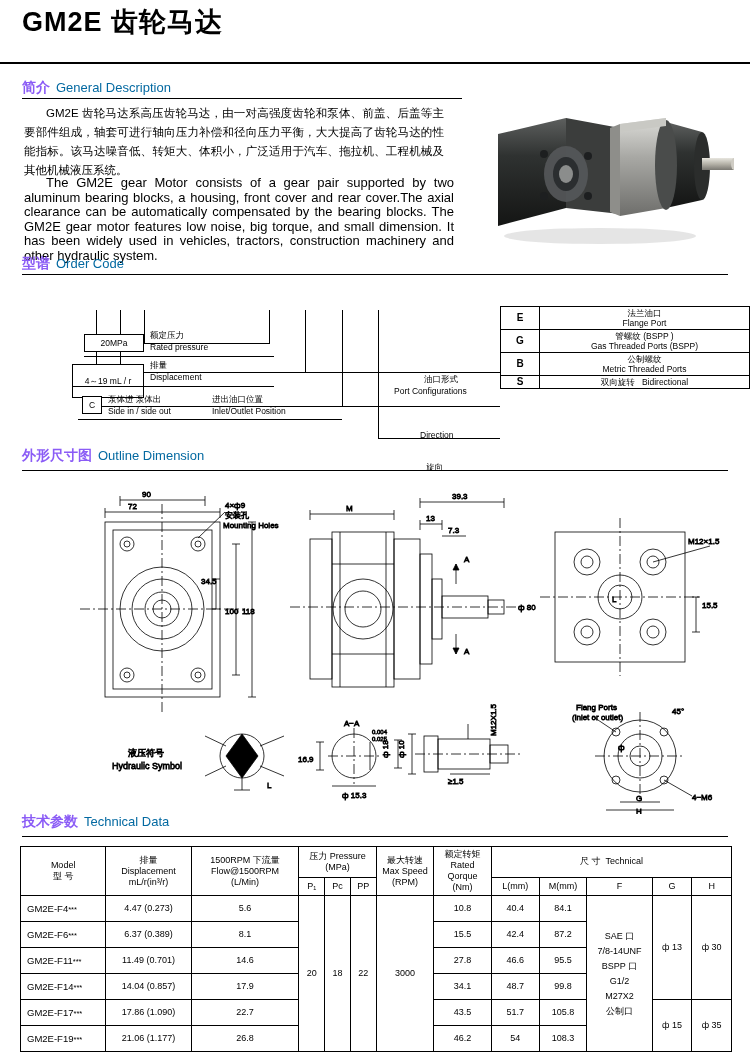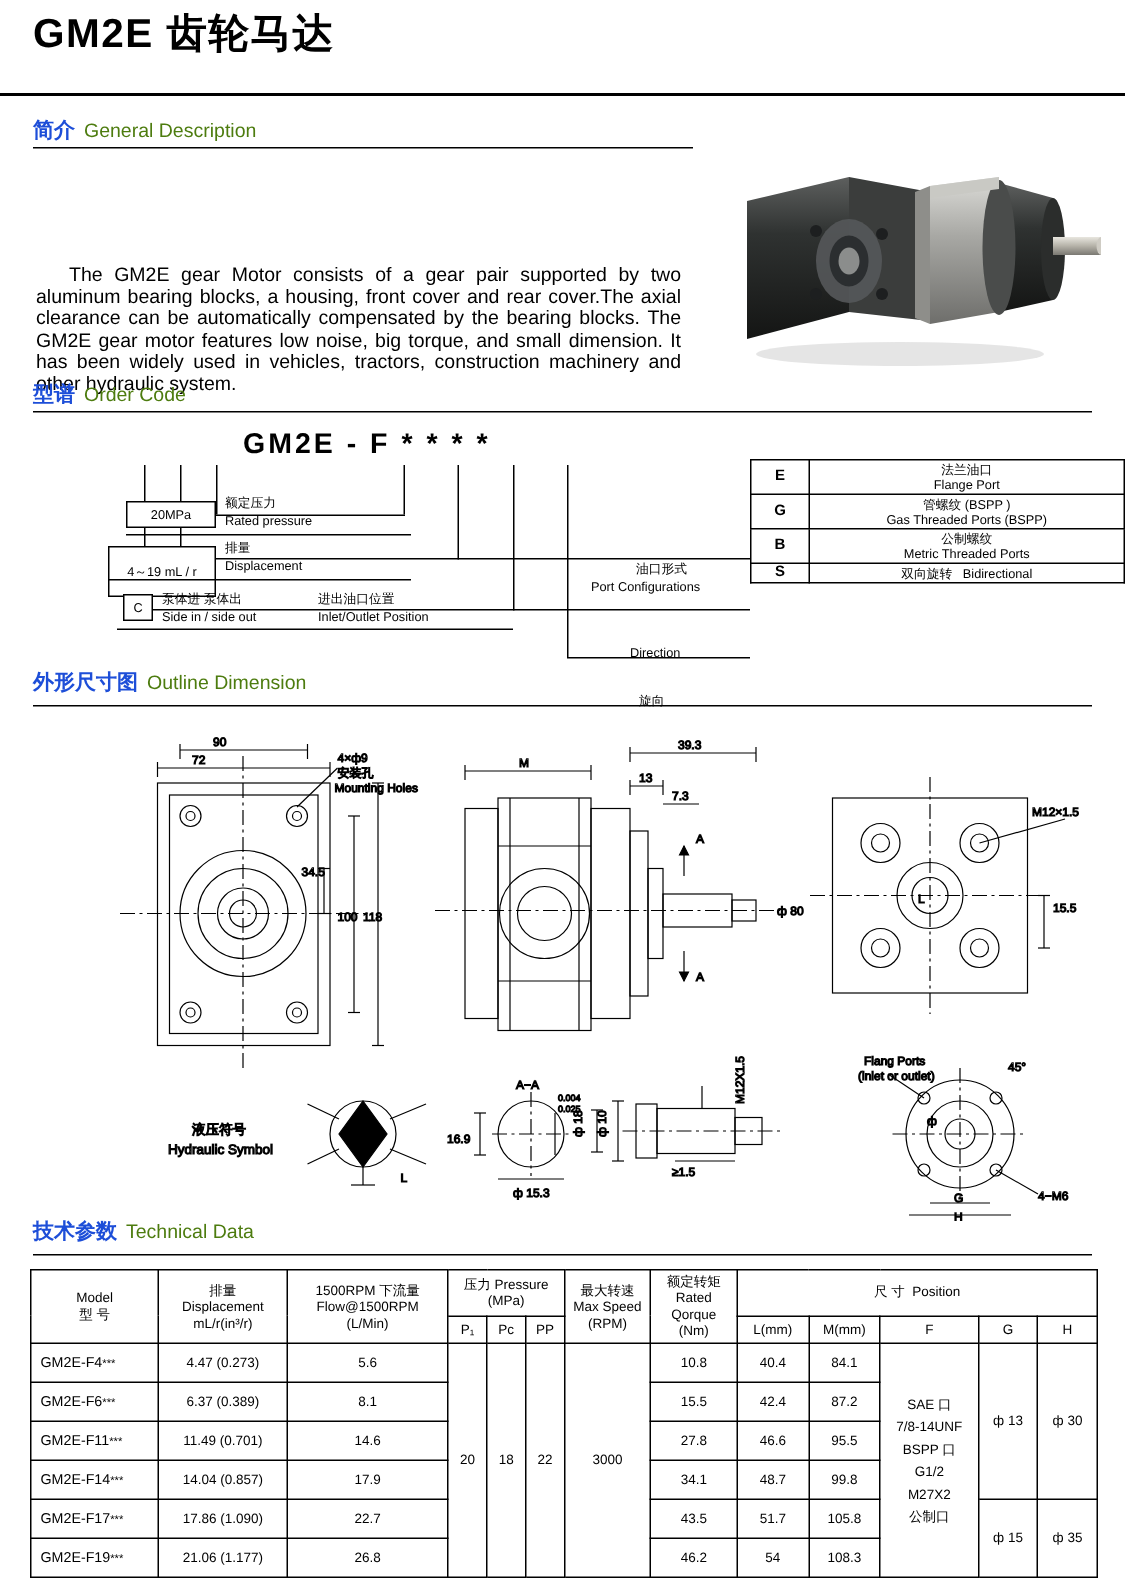--- a/index.html
+++ b/index.html
@@ -21,22 +21,22 @@
   .title-en{
     position:absolute;left:22px;top:37px;
     font-size:17px;letter-spacing:1px;color:#222;
   }
   .hdr-rule{
     position:absolute;left:0;top:62px;width:750px;height:2px;background:#000;
   }
 
   
   .sec{position:absolute;}
-  .sec .cn{font-size:14px;font-weight:bold;color:#1d4ed8;}
-  .sec .en{font-size:13px;color:#4d7c0f;margin-left:6px;margin-top:22px;}
+  .sec .cn{font-size:14px;font-weight:bold;color:#8b5cf6;}
+  .sec .en{font-size:13px;color:#0369a1;margin-left:6px;margin-top:22px;}
   .sec-rule{position:absolute;height:1px;background:#000;}
 
   
   .desc-cn{
     position:absolute;left:24px;top:104px;width:420px;
     font-size:11.5px;line-height:19px;text-align:justify;color:#000;
   }
   .desc-en{
     position:absolute;left:24px;top:176px;width:430px;
     font-size:13px;line-height:14.5px;text-align:justify;color:#000;
@@ -90,20 +90,21 @@
 <div class="page">
 
   <div class="title-cn">GM2E 齿轮马达</div>
   <div class="hdr-rule"></div>
 
   <div class="sec" style="left:22px;top:78px;">
     <span class="cn">简介</span><span class="en">General Description</span>
   </div>
   <div class="sec-rule" style="left:22px;top:98px;width:440px;"></div>
 
+  <div class="desc-cn"><span class="indent"></span><span>GM2E 齿轮马达系高压齿轮马达，由一对高强度齿轮和泵体、前盖、后盖等主要部件组成，轴套可进行轴向压力补偿和径向压力平衡，大大提高了齿轮马达的性能指标。该马达噪音低、转矩大、体积小，广泛适用于汽车、拖拉机、工程机械及其他机械液压系统。</span></div>
   <div class="desc-en"><span class="indent"></span><span>The GM2E gear Motor consists of  a gear pair supported by two aluminum bearing blocks, a housing, front cover and rear cover.The axial clearance can be automatically compensated by the bearing blocks. The GM2E gear motor features low noise, big torque, and small dimension. It has been widely used in vehicles, tractors, construction machinery and other hydraulic system.</span></div>
 
   <div class="photo">
     <svg width="264" height="160" viewBox="0 0 264 160">
       <defs>
         <linearGradient id="gBody" x1="0" y1="0" x2="0" y2="1">
           <stop offset="0%" stop-color="#5d5f5e"></stop>
           <stop offset="35%" stop-color="#2f3231"></stop>
           <stop offset="100%" stop-color="#141514"></stop>
         </linearGradient>
@@ -146,21 +147,20 @@
       <ellipse cx="130" cy="140" rx="96" ry="8" fill="#cfcfcf" opacity="0.55"></ellipse>
     </svg>
   </div>
 
   <div class="sec" style="left:22px;top:254px;">
     <span class="cn">型谱</span><span class="en">Order Code</span>
   </div>
   <div class="sec-rule" style="left:22px;top:274px;width:706px;"></div>
 
   <div class="order-area">
-    <div class="order-code">GM2E - F  *      *      *      *</div>
 
     <div class="vline" style="left:122px;top:32px;height:33px;"></div>
     <div class="vline" style="left:98px;top:32px;height:62px;"></div>
     <div class="vline" style="left:74px;top:32px;height:96px;"></div>
     <div class="vline" style="left:247px;top:32px;height:33px;"></div>
     <div class="vline" style="left:283px;top:32px;height:62px;"></div>
     <div class="vline" style="left:320px;top:32px;height:96px;"></div>
     <div class="vline" style="left:356px;top:32px;height:128px;"></div>
     <div class="hline" style="left:122px;top:65px;width:126px;"></div>
     <div class="hline" style="left:98px;top:94px;width:186px;"></div>
@@ -471,21 +471,21 @@
         <span>Max Speed</span><br>
         <span>(RPM)</span>
       </th>
       <th rowspan="2">
         <span>额定转矩</span><br>
         <span>Rated Qorque</span><br>
         <span>(Nm)</span>
       </th>
       <th colspan="5">
         <span>尺  寸</span>&nbsp;
-        <span>Position</span>
+        <span>Technical</span>
       </th>
     </tr>
     <tr>
       <th class="sub">P₁</th>
       <th class="sub">Pc</th>
       <th class="sub">PP</th>
       <th>L(mm)</th>
       <th>M(mm)</th>
       <th>F</th>
       <th>G</th>

